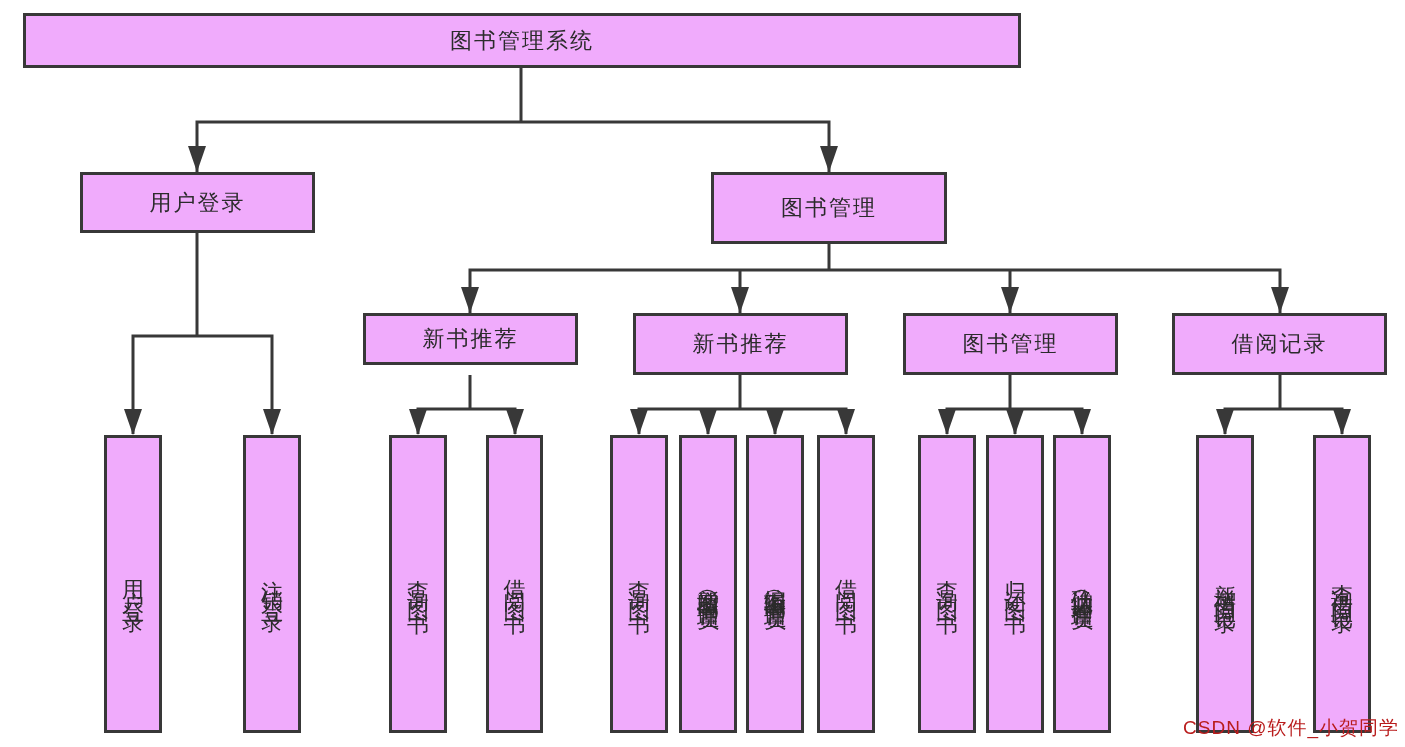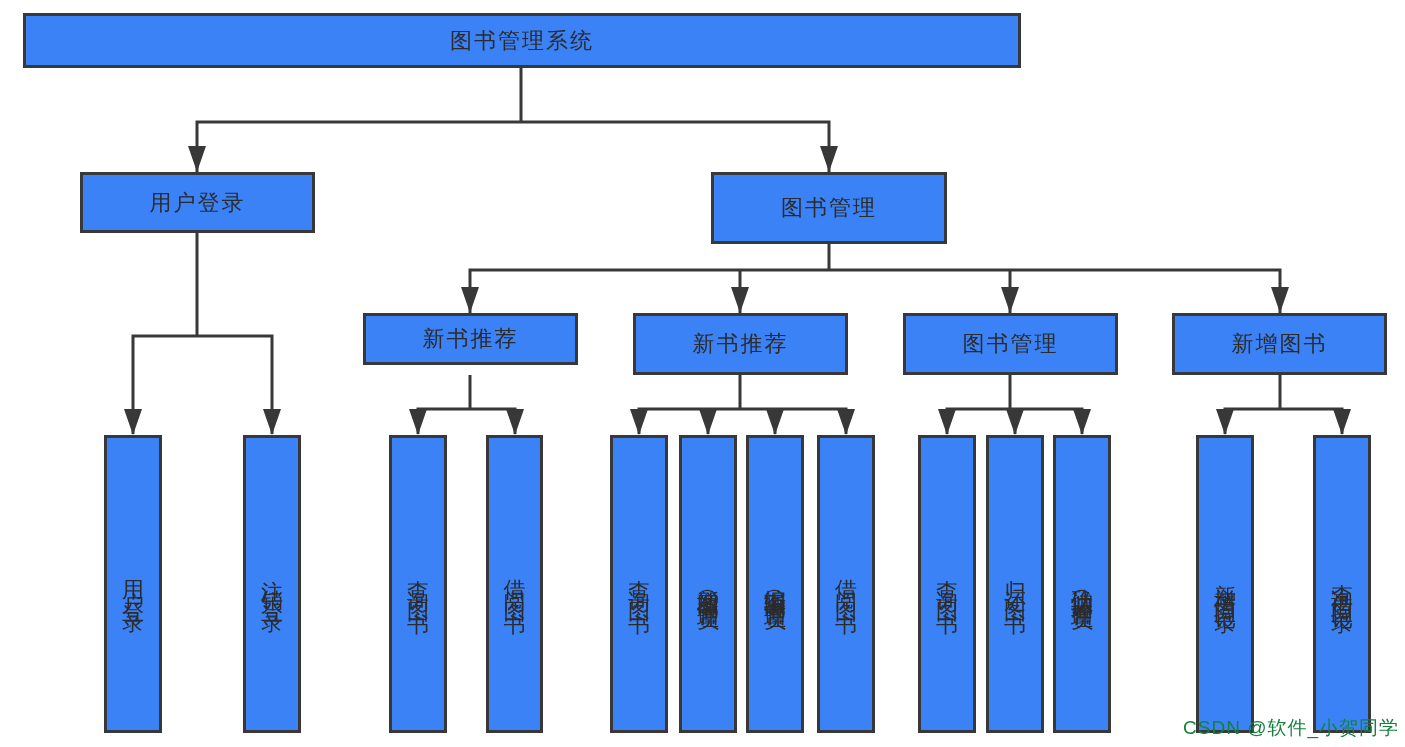--- a/index.html
+++ b/index.html
@@ -4,36 +4,36 @@
 <style>
   html,body { margin:0; padding:0; background:#ffffff; }
   .stage {
     position:relative; width:1405px; height:747px;
     background:#ffffff; overflow:hidden;
     font-family:"Liberation Sans", sans-serif;
     color:#2b2b2b;
   }
   .box {
     position:absolute; box-sizing:border-box;
-    background:#3b82f6; border:3px solid #383838;
+    background:#f0abfc; border:3px solid #383838;
     display:flex; align-items:center; justify-content:center;
     font-size:22px; letter-spacing:2px; color:#2b2b2b;
     white-space:nowrap;
   }
   .leaf {
     writing-mode:vertical-rl; text-orientation:mixed;
     white-space:normal; font-size:22px;
   }
   .leaf.short { letter-spacing:11px; }
   .leaf.mid   { letter-spacing:6px; }
   .leaf.dense { letter-spacing:3px; }
   svg.connectors { position:absolute; left:0; top:0; width:1405px; height:747px; }
   .watermark {
     position:absolute; right:6px; bottom:6px;
-    font-size:19px; letter-spacing:1px; color:#15803d;
+    font-size:19px; letter-spacing:1px; color:#b91c1c;
   }
 </style>
 </head>
 <body>
 
 <div class="stage">
 
   <svg class="connectors" viewBox="0 0 1405 747" xmlns="http://www.w3.org/2000/svg">
     <g fill="none" stroke="#383838" stroke-width="3">
       <path d="M521 68 V122 M197 172 V122 H829 V172
@@ -68,21 +68,21 @@
   </svg>
 
   <div class="box" style="left:23px; top:13px; width:998px; height:55px;">图书管理系统</div>
 
   <div class="box" style="left:80px; top:172px; width:235px; height:61px;">用户登录</div>
   <div class="box" style="left:711px; top:172px; width:236px; height:72px;">图书管理</div>
 
   <div class="box" style="left:363px; top:313px; width:215px; height:52px;">新书推荐</div>
   <div class="box" style="left:633px; top:313px; width:215px; height:62px;">新书推荐</div>
   <div class="box" style="left:903px; top:313px; width:215px; height:62px;">图书管理</div>
-  <div class="box" style="left:1172px; top:313px; width:215px; height:62px;">新增图书</div>
+  <div class="box" style="left:1172px; top:313px; width:215px; height:62px;">借阅记录</div>
 
   <div class="box leaf short" style="left:104px; top:435px; width:58px; height:298px;">用户登录</div>
   <div class="box leaf short" style="left:243px; top:435px; width:58px; height:298px;">注销登录</div>
 
   <div class="box leaf short" style="left:389px; top:435px; width:58px; height:298px;">查询图书</div>
   <div class="box leaf short" style="left:486px; top:435px; width:57px; height:298px;">借阅图书</div>
 
   <div class="box leaf short" style="left:610px; top:435px; width:58px; height:298px;">查询图书</div>
   <div class="box leaf dense" style="left:679px; top:435px; width:58px; height:298px;">新增图书（管理员）</div>
   <div class="box leaf dense" style="left:746px; top:435px; width:58px; height:298px;">编辑图书（管理员）</div>

